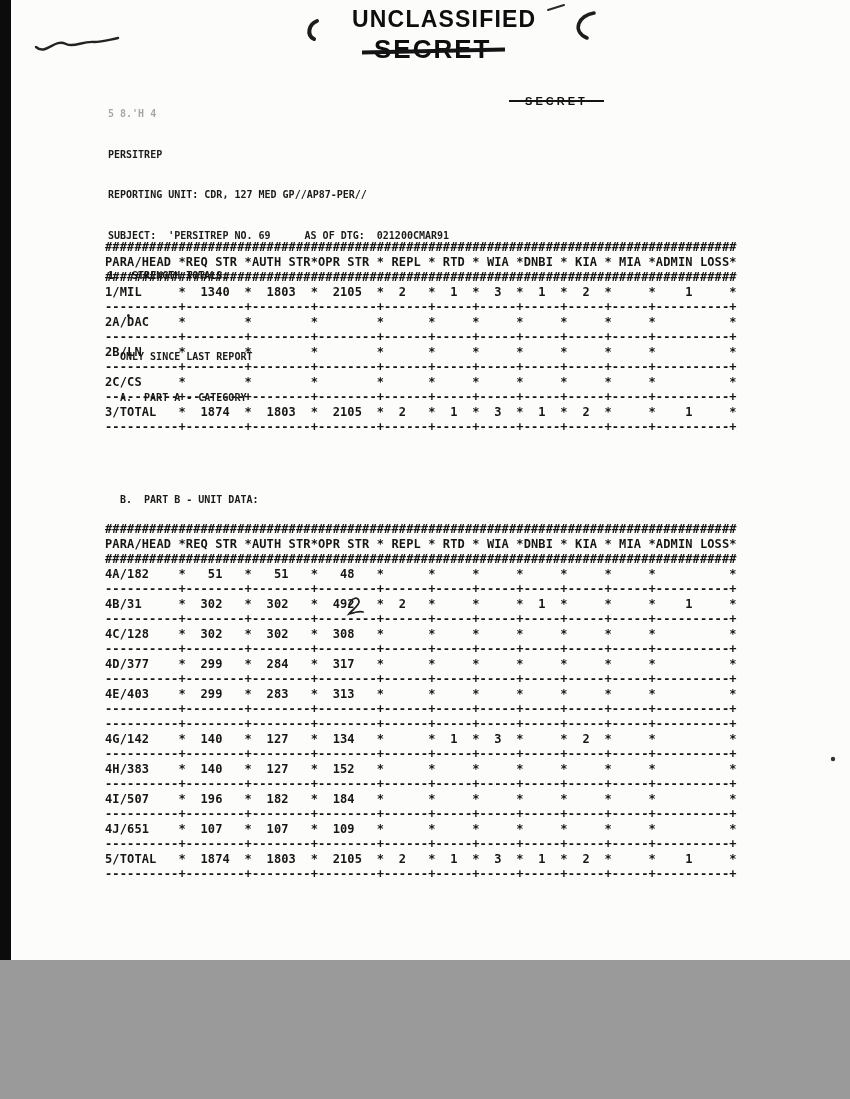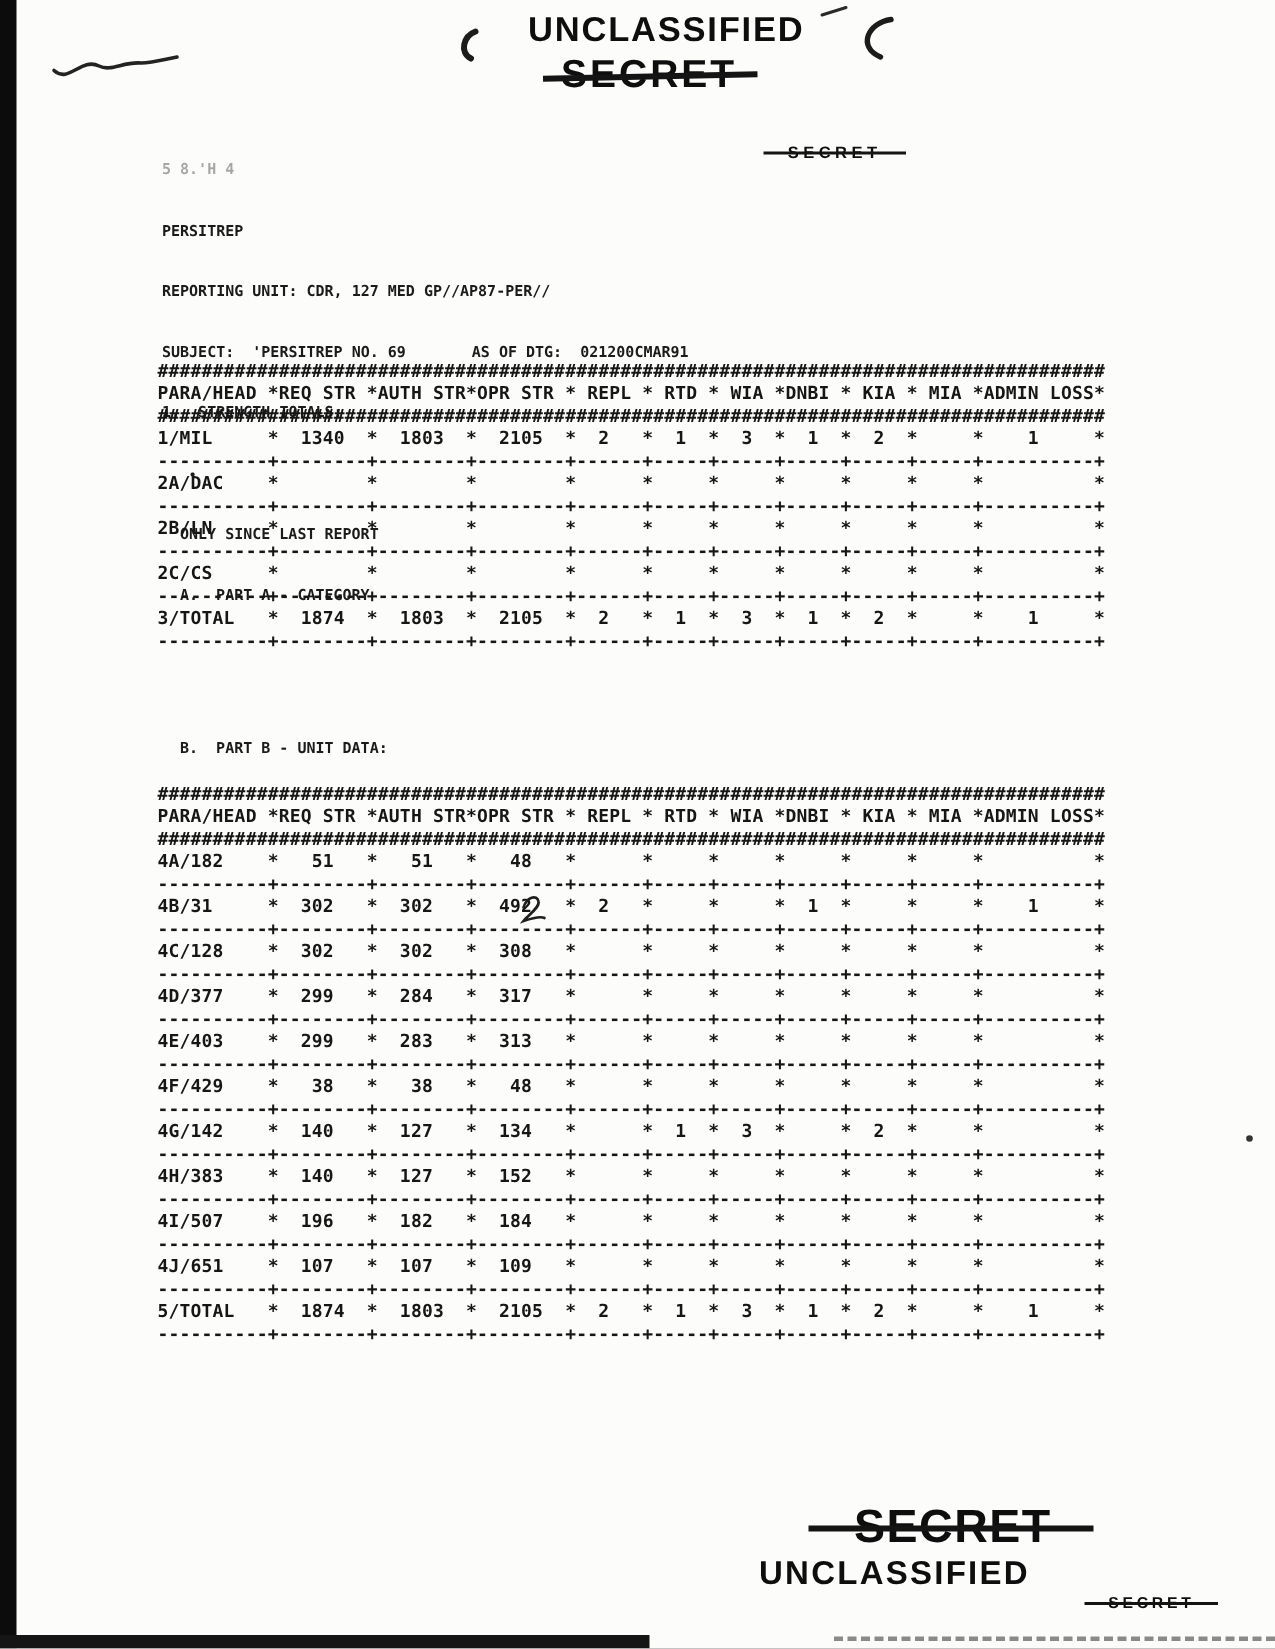--- a/index.html
+++ b/index.html
@@ -1,18 +1,18 @@
 <!DOCTYPE html>
 <html><head>
 <meta charset="utf-8">
 <style>
   * { margin:0; padding:0; box-sizing:border-box; }
   html,body { background:#9a9a9a; }
   .page {
-    position:relative; width:850px; height:1099px; margin:0 auto;
+    position:relative; width:850px; height:960px; margin:0 auto;
     background:#fcfcfa; overflow:hidden; color:#1b1b1b;
     font-family:"DejaVu Sans Mono", monospace;
   }
   
   .scan-bar-left { position:absolute; left:0; top:0; width:11px; height:1099px; background:#0c0c0c; }
   .scan-bar-bottom { position:absolute; left:0; top:1090px; width:433px; height:9px; background:#151515; }
   .scan-dash-bottom { position:absolute; left:556px; top:1091px; width:294px; height:0; border-top:3px dashed #8a8a8a; }
 
   
   .stamp { position:absolute; font-family:"Liberation Sans", sans-serif; font-weight:bold; color:#0e0e0e; white-space:nowrap; }
@@ -30,21 +30,21 @@
   }
   .strike-wide::after { left:-30px; right:-28px; height:4px; transform:translateY(-1px); }
   .strike-thin::after { left:-16px; right:-16px; height:2px; transform:translateY(-1px); }
 
   
   .body-text { position:absolute; left:108px; top:80px; font-size:10px; font-weight:bold; line-height:13.5px; white-space:pre; }
   .bline { white-space:pre; }
   .faint { opacity:.38; }
   .ind { padding-left:12px; }
   .bullet { padding-left:18px; font-size:8px; line-height:13.5px; }
-  .asof { margin-left:44px; }
+  .asof { margin-left:34px; }
 
   
   .table { position:absolute; left:105px; font-size:12px; font-weight:bold; letter-spacing:.12px; color:#161616; }
   .tline { white-space:pre; line-height:15px; }
 
   .pen { position:absolute; left:0; top:0; pointer-events:none; }
 </style>
 </head>
 <body>
 
@@ -94,21 +94,20 @@
       <div class="tline">4A/182    *   51   *   51   *   48   *      *     *     *     *     *     *          *</div>
       <div class="tline">----------+--------+--------+--------+------+-----+-----+-----+-----+-----+----------+</div>
       <div class="tline">4B/31     *  302   *  302   *  492   *  2   *     *     *  1  *     *     *    1     *</div>
       <div class="tline">----------+--------+--------+--------+------+-----+-----+-----+-----+-----+----------+</div>
       <div class="tline">4C/128    *  302   *  302   *  308   *      *     *     *     *     *     *          *</div>
       <div class="tline">----------+--------+--------+--------+------+-----+-----+-----+-----+-----+----------+</div>
       <div class="tline">4D/377    *  299   *  284   *  317   *      *     *     *     *     *     *          *</div>
       <div class="tline">----------+--------+--------+--------+------+-----+-----+-----+-----+-----+----------+</div>
       <div class="tline">4E/403    *  299   *  283   *  313   *      *     *     *     *     *     *          *</div>
       <div class="tline">----------+--------+--------+--------+------+-----+-----+-----+-----+-----+----------+</div>
-      <div class="tline">4F/429    *   38   *   38   *   48   *      *     *     *     *     *     *          *</div>
       <div class="tline">----------+--------+--------+--------+------+-----+-----+-----+-----+-----+----------+</div>
       <div class="tline">4G/142    *  140   *  127   *  134   *      *  1  *  3  *     *  2  *     *          *</div>
       <div class="tline">----------+--------+--------+--------+------+-----+-----+-----+-----+-----+----------+</div>
       <div class="tline">4H/383    *  140   *  127   *  152   *      *     *     *     *     *     *          *</div>
       <div class="tline">----------+--------+--------+--------+------+-----+-----+-----+-----+-----+----------+</div>
       <div class="tline">4I/507    *  196   *  182   *  184   *      *     *     *     *     *     *          *</div>
       <div class="tline">----------+--------+--------+--------+------+-----+-----+-----+-----+-----+----------+</div>
       <div class="tline">4J/651    *  107   *  107   *  109   *      *     *     *     *     *     *          *</div>
       <div class="tline">----------+--------+--------+--------+------+-----+-----+-----+-----+-----+----------+</div>
       <div class="tline">5/TOTAL   *  1874  *  1803  *  2105  *  2   *  1  *  3  *  1  *  2  *     *    1     *</div>

